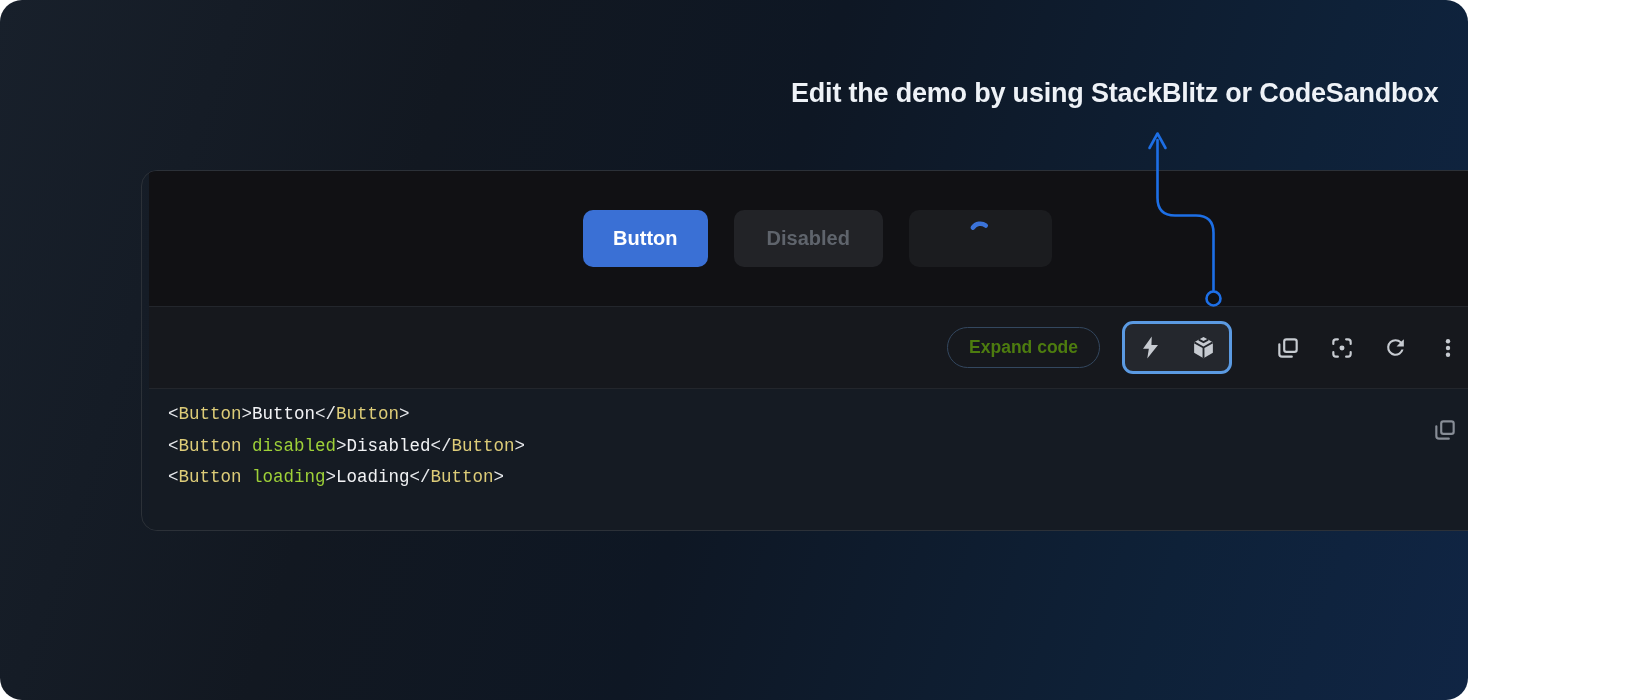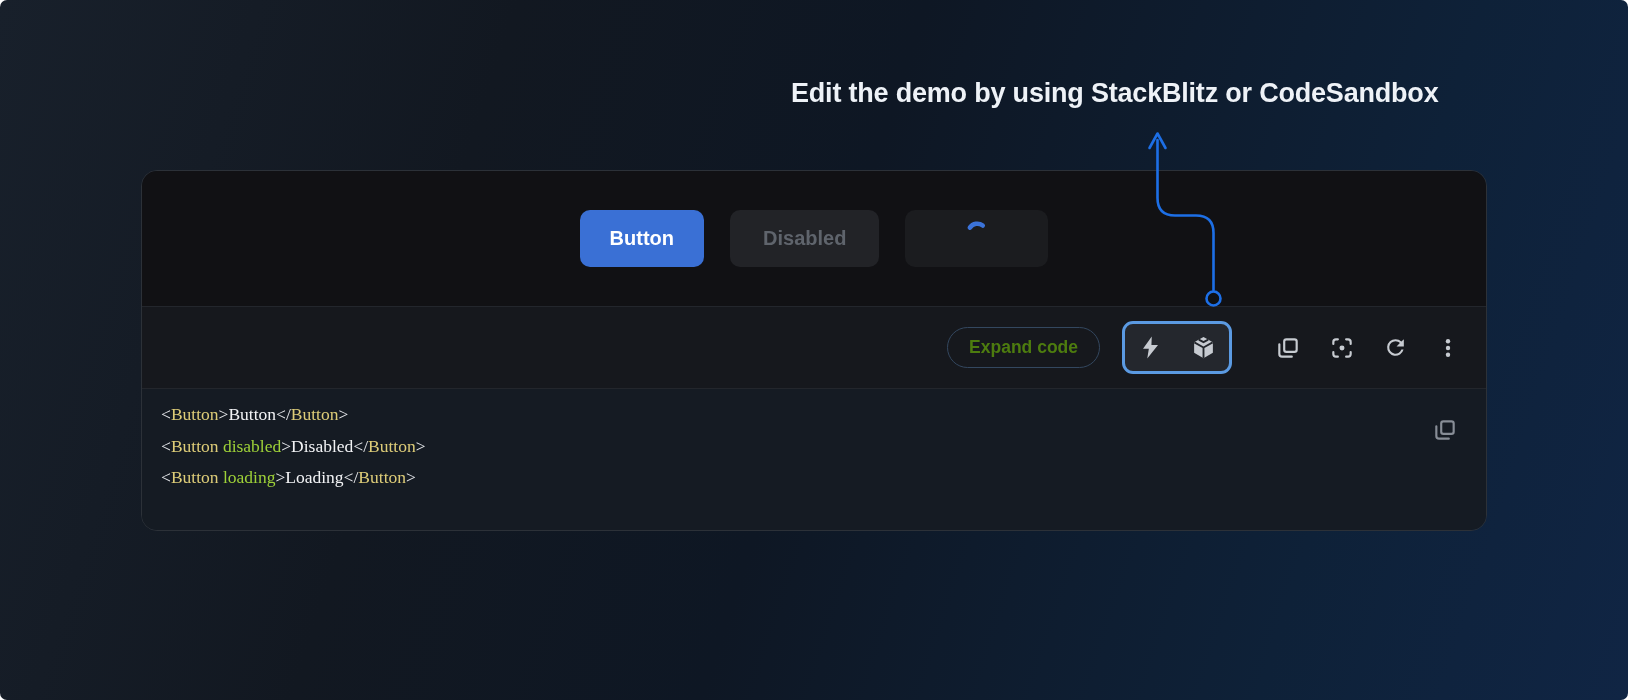--- a/index.html
+++ b/index.html
@@ -1,34 +1,35 @@
 <!DOCTYPE html>
 <html><head>
 <meta charset="utf-8">
 <style>
   html,body{margin:0;padding:0;background:#ffffff;}
   .page{
     position:relative;
-    width:1628px;height:700px;
-    border-radius:7px;
+    width:1468px;height:700px;
+    border-radius:22px;
     overflow:hidden;
     background:linear-gradient(108deg,#18202b 0%,#121821 28%,#0e1724 50%,#0e2138 80%,#102544 100%);
     font-family:"Liberation Sans",sans-serif;
   }
   .annotation-title{
     position:absolute;left:791px;top:78px;
     font-size:27px;font-weight:700;color:#eef2f7;letter-spacing:-0.2px;
     white-space:nowrap;
   }
   .arrow-svg{position:absolute;left:0;top:0;z-index:5;pointer-events:none;}
   .demo-card{
     position:absolute;left:141px;top:170px;width:1346px;height:361px;
     border:1px solid #2c3138;border-radius:16px;overflow:hidden;
     display:flex;flex-direction:column;box-sizing:border-box;
     z-index:2;
+    padding-left:7px;
   }
   .preview{
     height:135px;background:#111114;
     display:flex;align-items:center;justify-content:center;gap:26px;
     flex:0 0 auto;
   }
   .btn{
     height:57px;border:none;border-radius:10px;
     font-family:"Liberation Sans",sans-serif;font-size:20px;font-weight:600;
     display:inline-flex;align-items:center;justify-content:center;
@@ -60,21 +61,21 @@
     background:transparent;border:none;padding:0;margin:0;
     color:#c7cbd1;display:inline-flex;align-items:center;justify-content:center;
     cursor:pointer;
   }
   .toolbar > .icon-btn{margin-left:28px;}
   .code-section{
     flex:1 1 auto;background:#151b23;position:relative;
     padding:10px 0 0 19px;box-sizing:border-box;
   }
   .code-block{
-    margin:0;font-family:Liberation Serif, serif;
+    margin:0;font-family:Liberation Mono, monospace;
     font-size:17.5px;line-height:31.5px;color:#e9ebee;
   }
   .code-line{white-space:pre;}
   .tk-p{color:#e9ebee;}
   .tk-tag{color:#ddcc78;}
   .tk-attr{color:#9ed138;}
   .tk-txt{color:#f2f3f5;}
   .code-copy{
     position:absolute;top:28px;right:28px;color:#878d96;
   }

